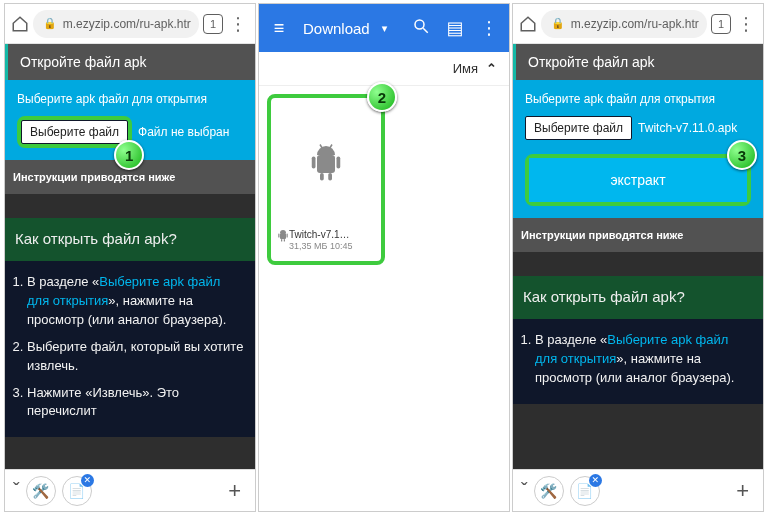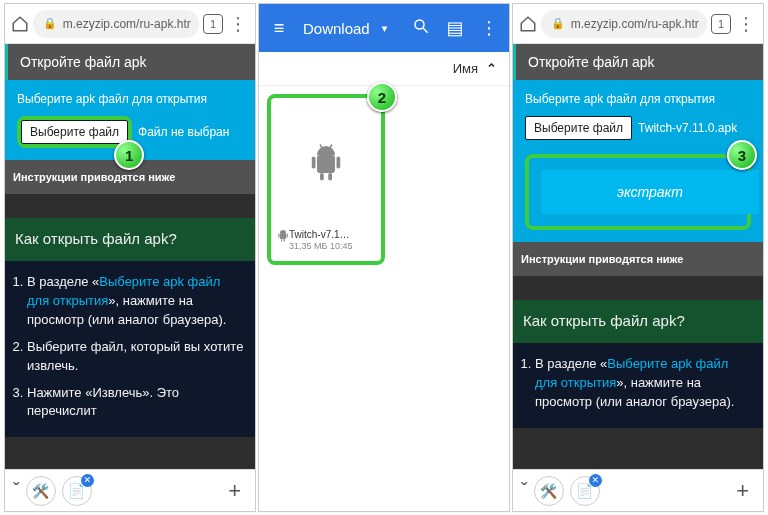--- a/index.html
+++ b/index.html
@@ -340,21 +340,21 @@
 
   <div class="page">
     <div class="title-strip">Откройте файл apk</div>
     <div class="pick-section">
       <div class="label">Выберите apk файл для открытия</div>
       <div class="pick-row">
         <button class="file-btn">Выберите файл</button>
         <span>Twitch-v7.11.0.apk</span>
       </div>
       <div class="hl hl3" style="margin-top:14px;">
-        <button class="extract-btn" style="margin:12px;font-style:italic;">экстракт</button>
+        <button class="extract-btn" style="margin:0;">экстракт</button>
         <span class="callout">3</span>
       </div>
     </div>
     <div class="instructions-heading">Инструкции приводятся ниже</div>
     <div class="dark-pad"></div>
     <div class="faq-heading">Как открыть файл apk?</div>
     <ol class="faq-list">
       <li>
         <span>В разделе «</span><a href="#">Выберите apk файл для открытия</a><span>», нажмите на просмотр (или аналог браузера).</span>
       </li>

